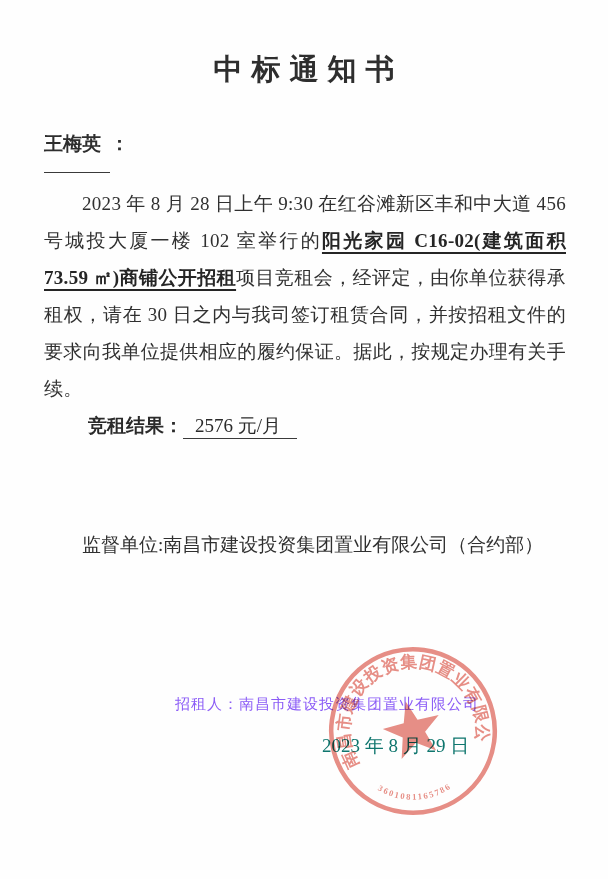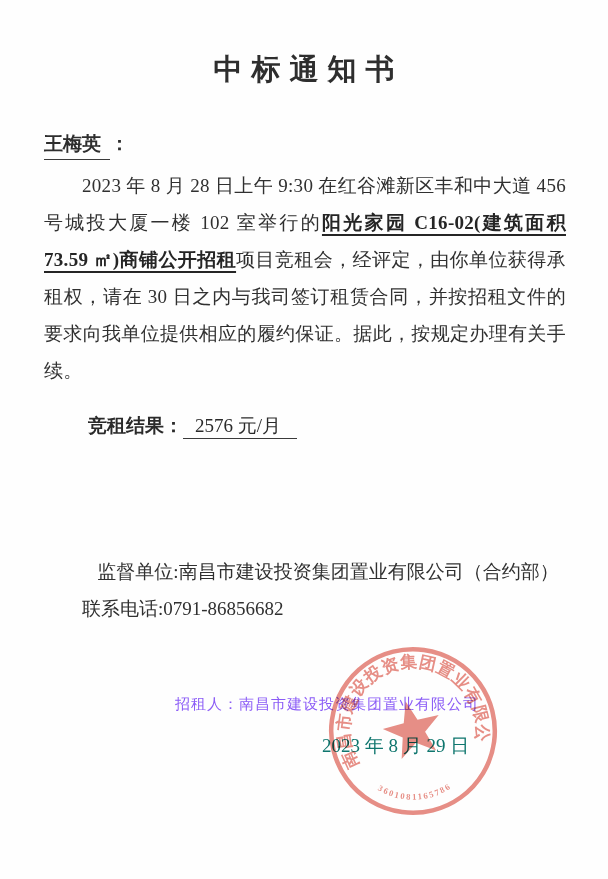--- a/index.html
+++ b/index.html
@@ -31,32 +31,33 @@
     position: absolute;
     top: 131px;
     left: 44px;
     font-size: 19px;
     font-weight: bold;
     color: #2e2e2e;
   }
   .addressee .name {
     border-bottom: 1.6px solid #3a3a3a;
     padding-right: 9px;
-    padding-bottom: 5px;
+    padding-bottom: 18px;
   }
   .body-para {
     position: absolute;
     left: 44px;
     width: 522px;
     font-size: 19px;
     line-height: 37px;
     text-align: justify;
     text-indent: 2em;
     color: #303030;
     letter-spacing: 0.3px;
+    margin-top: 18px;
   }
   .para1 { top: 167px; }
   .para2 { top: 481px; }
   .hl {
     font-weight: bold;
     text-decoration: underline;
     text-decoration-thickness: 1.6px;
     text-underline-offset: 5px;
     color: #252525;
   }
@@ -76,21 +77,21 @@
   }
   .indent-line {
     position: absolute;
     left: 44px;
     width: 530px;
     font-size: 19px;
     line-height: 30px;
     text-indent: 2em;
     color: #303030;
   }
-  .supervisor-line { top: 557px; text-align: center; }
+  .supervisor-line { top: 530px; }
   .phone-line { top: 594px; }
   .signer-line {
     position: absolute;
     top: 695px;
     left: 175px;
     font-size: 15px;
     color: #8b5cf6;
     letter-spacing: 1px;
   }
   .date-line {
@@ -131,21 +132,20 @@
     <span>2023 年 8 月 28 日上午 9:30 在红谷滩新区丰和中大道 456 号城投大厦一楼 102 室举行的</span><span class="hl">阳光家园 C16-02(建筑面积 73.59 ㎡)商铺公开招租</span><span>项目竞租会，经评定，由你单位获得承租权，请在 30 日之内与我司签订租赁合同，并按招租文件的要求向我单位提供相应的履约保证。据此，按规定办理有关手续。</span>
   </p>
 
   <div class="result-line">
     <span class="result-label">竞租结果：</span><span class="result-value">2576 元/月</span>
   </div>
 
 
   <div class="indent-line supervisor-line">监督单位:南昌市建设投资集团置业有限公司（合约部）</div>
 
-  <div class="indent-line phone-line">联系电话:0791-86856682</div>
 
   <div class="signer-line">招租人：南昌市建设投资集团置业有限公司</div>
 
   <div class="date-line">2023 年 8 月 29 日</div>
 
   <svg class="seal" viewBox="0 0 200 200" aria-hidden="true">
     <defs>
       <path id="ringPath" d="M 40.8 121.5 A 63 63 0 1 1 159.2 121.5" fill="none"></path>
       <path id="numPath" d="M 46.4 141.9 A 68 68 0 0 0 153.6 141.9" fill="none"></path>
     </defs>

